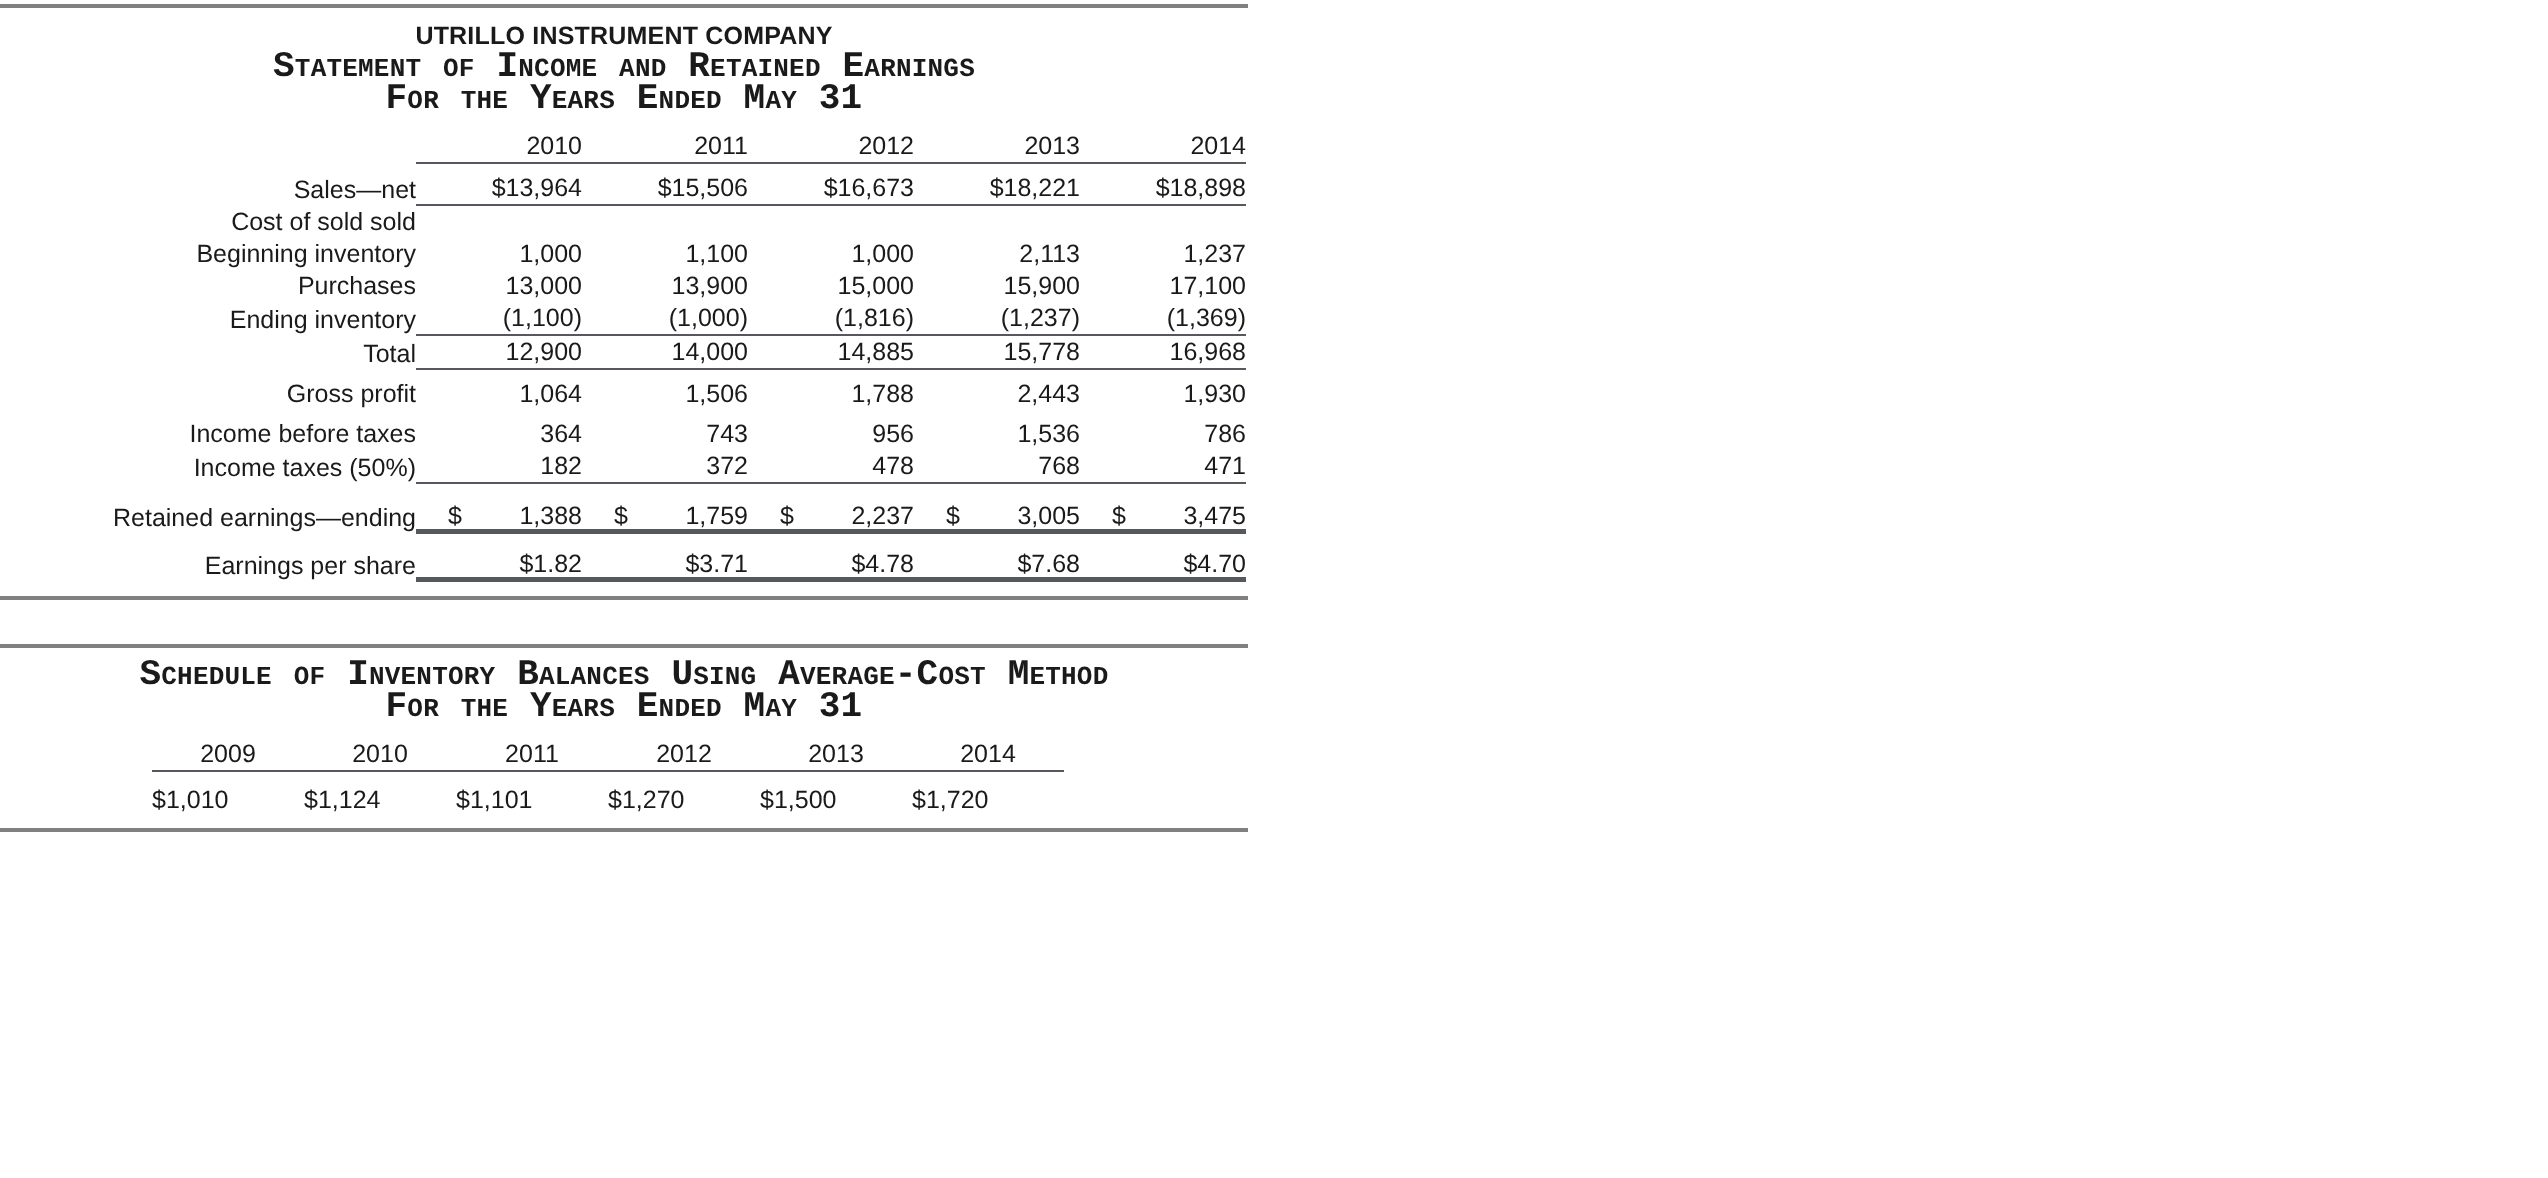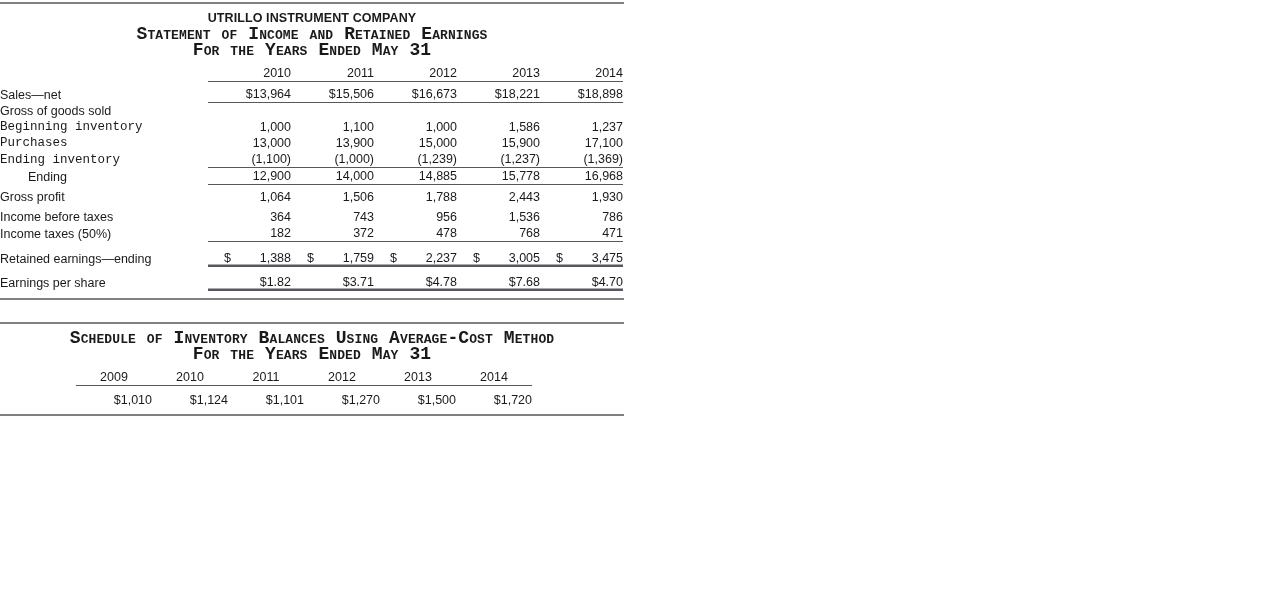--- a/index.html
+++ b/index.html
@@ -65,22 +65,22 @@
     line-height: 16px;
     vertical-align: bottom;
     white-space: nowrap;
   }
 
   
   #tbl-income col.c-label { width: 208px; }
   #tbl-income col.c-num   { width: 83px; }
   #tbl-income col.c-pad   { width: 1px; }
 
-  td.label { text-align: left; padding-left: 4px; }
-  td.label.ind1 { padding-left: 0; font-family: Liberation Mono, monospace; }
+  td.label { text-align: right; padding-left: 4px; }
+  td.label.ind1 { padding-left: 0; }
   td.label.ind2 { padding-left: 28px; }
 
   td.num {
     text-align: right;
     padding-right: 18px;
   }
   td.num.rule-bottom { border-bottom: 1.5px solid #55585c; text-align: right; }
   td.num.rule-dbl {
     border-bottom: 1.5px solid #55585c;
     box-shadow: inset 0 -4px 0 -2.5px #55585c;
@@ -105,21 +105,21 @@
   }
   .dollar-cell .sym { }
   .dollar-cell .fig { }
 
   
   #tbl-sched { width: 624px; table-layout: fixed; }
   #tbl-sched col.s-lead { width: 76px; }
   #tbl-sched col.s-num  { width: 76px; }
   #tbl-sched col.s-tail { width: 92px; }
   #tbl-sched td.snum {
-    text-align: right;
+    text-align: left;
     padding: 0;
     margin-top: 28px;
   }
   #tbl-sched td.syear {
     text-align: center;
     border-bottom: 1.5px solid #55585c;
     margin-top: 48px;
   }
   #tbl-sched tr.sgap td { height: 6px; line-height: 6px; }
 </style>
@@ -165,61 +165,61 @@
           <td class="label">Sales—net</td>
           <td class="num rule-bottom">$13,964</td>
           <td class="num rule-bottom">$15,506</td>
           <td class="num rule-bottom">$16,673</td>
           <td class="num rule-bottom">$18,221</td>
           <td class="num rule-bottom">$18,898</td>
           <td></td>
         </tr>
 
         <tr>
-          <td class="label">Gross of goods sold</td>
+          <td class="label">Cost of sold sold</td>
           <td class="num"></td>
           <td class="num"></td>
           <td class="num"></td>
           <td class="num"></td>
           <td class="num"></td>
           <td></td>
         </tr>
 
         <tr>
           <td class="label ind1">Beginning inventory</td>
           <td class="num">1,000</td>
           <td class="num">1,100</td>
           <td class="num">1,000</td>
-          <td class="num">1,586</td>
+          <td class="num">2,113</td>
           <td class="num">1,237</td>
           <td></td>
         </tr>
 
         <tr>
           <td class="label ind1">Purchases</td>
           <td class="num">13,000</td>
           <td class="num">13,900</td>
           <td class="num">15,000</td>
           <td class="num">15,900</td>
           <td class="num">17,100</td>
           <td></td>
         </tr>
 
         <tr>
           <td class="label ind1">Ending inventory</td>
           <td class="num rule-bottom">(1,100)</td>
           <td class="num rule-bottom">(1,000)</td>
-          <td class="num rule-bottom">(1,239)</td>
+          <td class="num rule-bottom">(1,816)</td>
           <td class="num rule-bottom">(1,237)</td>
           <td class="num rule-bottom">(1,369)</td>
           <td></td>
         </tr>
 
         <tr>
-          <td class="label ind2">Ending</td>
+          <td class="label ind2">Total</td>
           <td class="num rule-bottom">12,900</td>
           <td class="num rule-bottom">14,000</td>
           <td class="num rule-bottom">14,885</td>
           <td class="num rule-bottom">15,778</td>
           <td class="num rule-bottom">16,968</td>
           <td></td>
         </tr>
         <tr class="gap-sm">
             <td colspan="7"></td>
           </tr>

